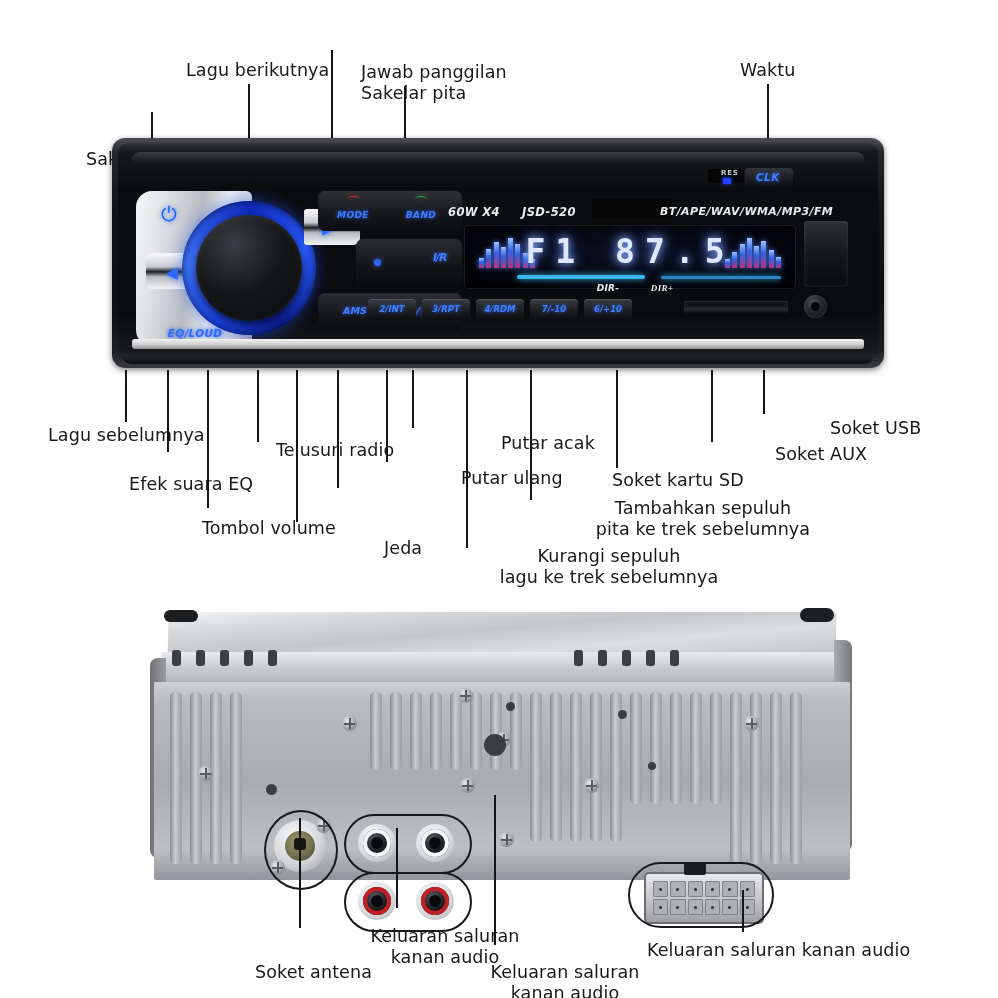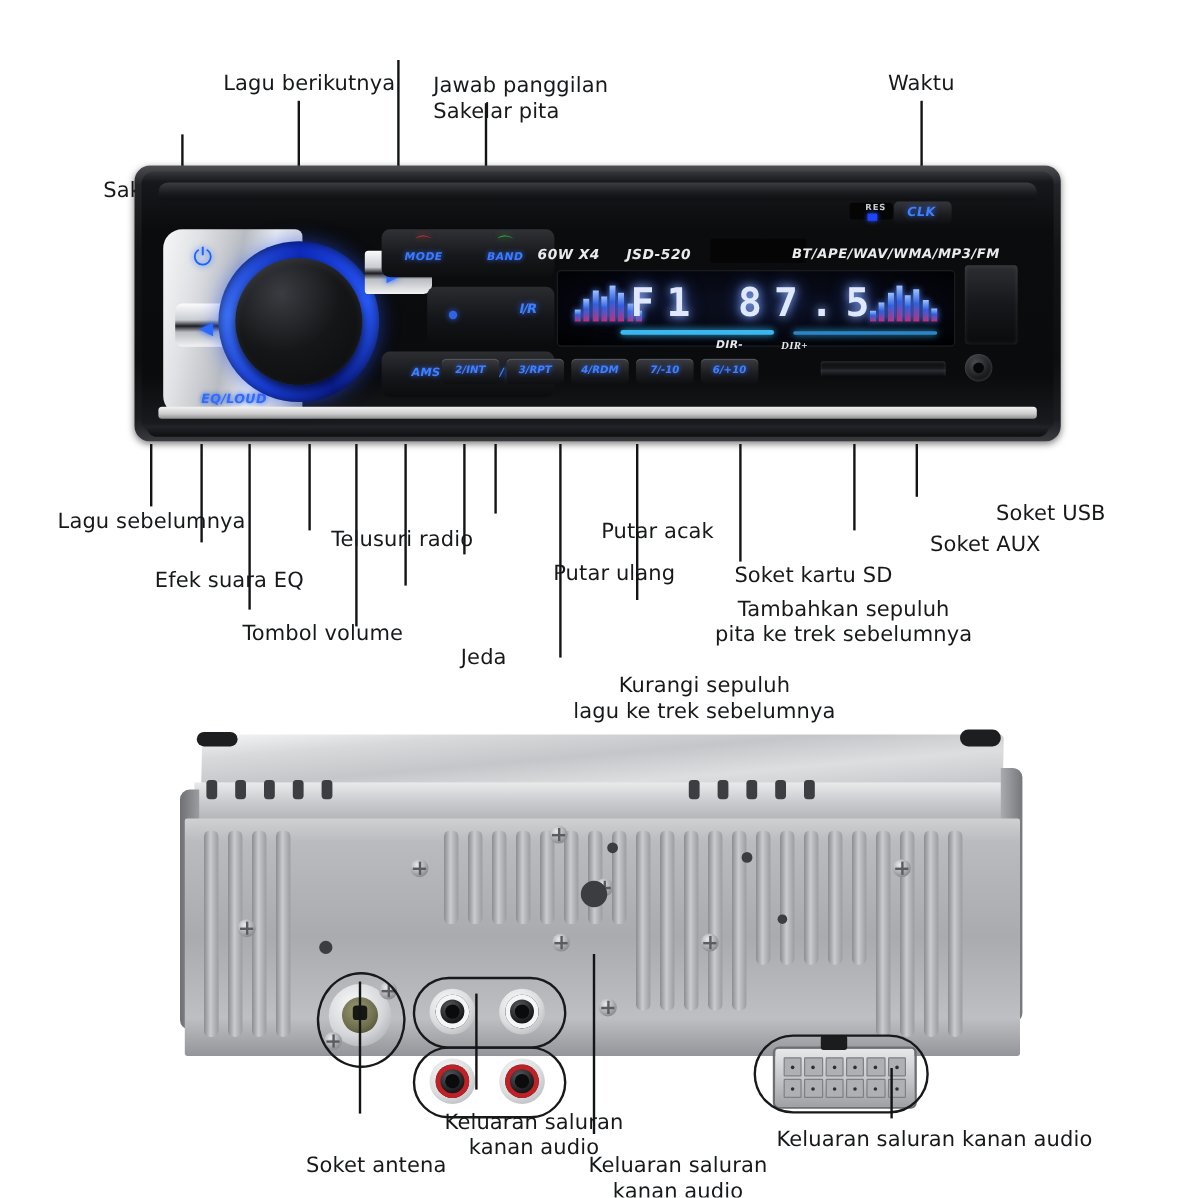--- a/index.html
+++ b/index.html
@@ -357,21 +357,21 @@
   <div class="ln" style="left:711px;top:370px;height:72px;"></div>
   <div class="ln" style="left:763px;top:370px;height:44px;"></div>
 
   <div class="lbl l" style="left:48px;top:425px;">Lagu sebelumnya</div>
   <div class="lbl l" style="left:129px;top:474px;">Efek suara EQ</div>
   <div class="lbl l" style="left:202px;top:518px;">Tombol volume</div>
   <div class="lbl l" style="left:276px;top:440px;">Telusuri radio</div>
   <div class="lbl l" style="left:384px;top:538px;">Jeda</div>
   <div class="lbl l" style="left:461px;top:468px;">Putar ulang</div>
   <div class="lbl l" style="left:501px;top:433px;">Putar acak</div>
-  <div class="lbl c" style="left:446px;top:546px;width:282px;margin-top:16px;">Kurangi sepuluh
+  <div class="lbl c" style="left:468px;top:546px;width:282px;">Kurangi sepuluh
 lagu ke trek sebelumnya</div>
   <div class="lbl c" style="left:568px;top:498px;width:270px;">Tambahkan sepuluh
 pita ke trek sebelumnya</div>
   <div class="lbl l" style="left:612px;top:470px;">Soket kartu SD</div>
   <div class="lbl l" style="left:775px;top:444px;">Soket AUX</div>
   <div class="lbl l" style="left:830px;top:418px;">Soket USB</div>
 
   <div id="rear">
     <div class="r-top"></div>
     <div class="r-endcapTL"></div>

